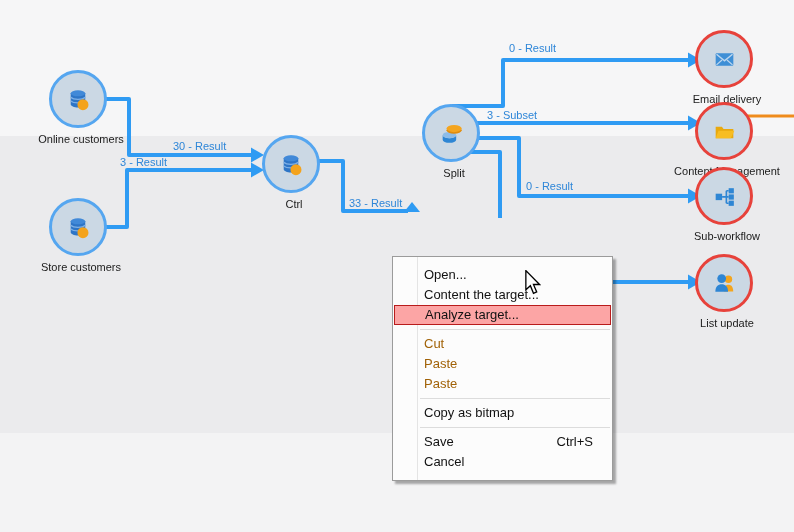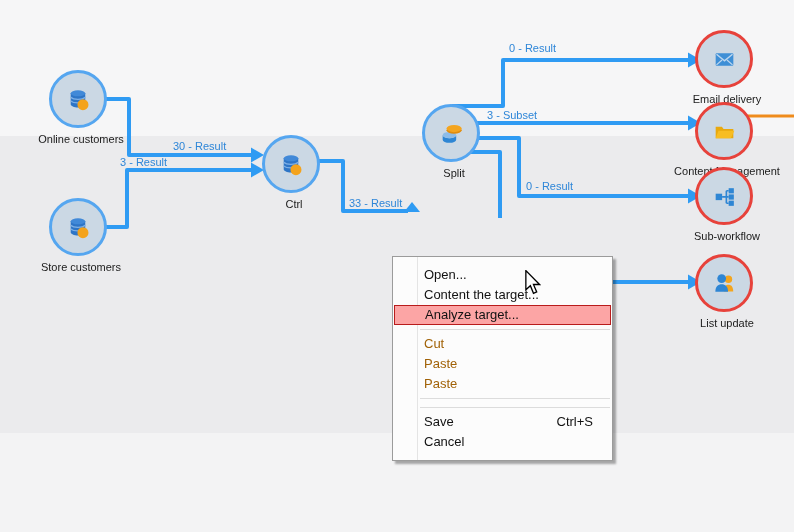--- a/index.html
+++ b/index.html
@@ -145,20 +145,21 @@
     <div id="menu-gutter"></div>
     <div id="menu-items">
         <div class="menu-item"><span>Open...</span></div>
         <div class="menu-item"><span>Content the target...</span></div>
         <div class="menu-item highlighted"><span>Analyze target...</span></div>
         <div class="menu-sep"></div>
         <div class="menu-item disabled"><span>Cut</span></div>
         <div class="menu-item disabled"><span>Paste</span></div>
         <div class="menu-item disabled"><span>Paste</span></div>
         <div class="menu-sep"></div>
+        <div class="menu-item"><span>Copy as bitmap</span></div>
         <div class="menu-sep"></div>
         <div class="menu-item"><span>Save</span><span class="menu-shortcut">Ctrl+S</span></div>
         <div class="menu-item"><span>Cancel</span></div>
       </div>
   </div>
 
   <svg id="cursor" width="16" height="25" viewBox="0 0 13 21">
     <polygon points="0.5,0.5 0.5,16.6 4.3,13.2 6.9,19.6 9.6,18.4 6.9,12.2 12,12.2" fill="#ffffff" stroke="#000000" stroke-width="1.1"></polygon>
   </svg>
 </div>

